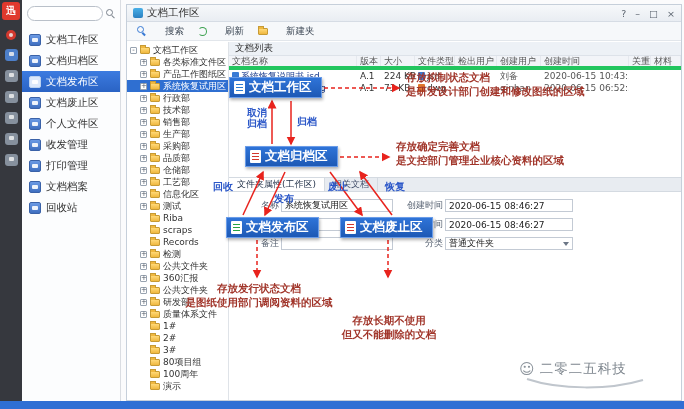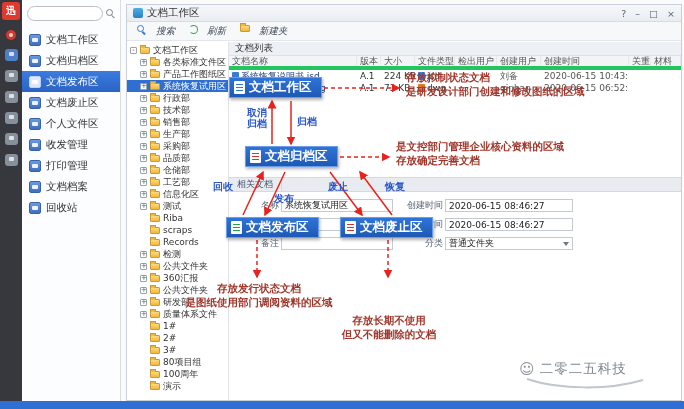--- a/index.html
+++ b/index.html
@@ -29,21 +29,21 @@
   .nav-item.selected .nav-ic{background:#dbe8fb;border-color:#bcd2f0;}
 
   
   .window{position:absolute;left:126px;top:4px;width:556px;height:397px;background:#fff;border:1px solid #c6cfda;}
   .titlebar{height:17px;background:linear-gradient(#f6f8fa,#e9edf2);border-bottom:1px solid #d6dce4;display:flex;align-items:center;gap:4px;padding:0 6px;font-size:10.5px;color:#333;}
   .title-ic{width:10px;height:10px;border-radius:2px;background:linear-gradient(#49b0e8,#2a7fc0);flex:none;}
   .title-text{flex:1;white-space:nowrap;overflow:hidden;}
   .win-controls{display:flex;gap:9px;color:#5a636e;font-size:9.5px;}
   .wc{cursor:default;}
   .toolbar{height:19px;background:#f6f8fa;border-bottom:1px solid #e2e6eb;display:flex;align-items:center;gap:2px;padding-left:4px;font-size:9.5px;color:#3f4a57;}
-  .tbtn{display:flex;gap:9px;padding:2px 6px;border-radius:2px;font-style:italic;}
+  .tbtn{display:flex;align-items:center;gap:18px;padding:2px 6px;border-radius:2px;}
   .tb-ic{flex:none;display:inline-block;}
   .tb-search{position:relative;width:10px;height:10px;}
   .tb-search::before{content:"";position:absolute;left:0;top:0;width:5px;height:5px;border:1.4px solid #3a7bd5;border-radius:50%;}
   .tb-search::after{content:"";position:absolute;left:6px;top:6px;width:3.5px;height:1.5px;background:#3a7bd5;transform:rotate(45deg);transform-origin:0 0;}
   .tb-refresh{width:9px;height:9px;border:1.6px solid #3ba14e;border-radius:50%;border-left-color:transparent;}
   .tb-folder{position:relative;width:10px;height:7px;background:linear-gradient(#ffd978,#f0b83f);border:1px solid #c79b35;border-radius:1px;}
   .tb-folder::before{content:"";position:absolute;top:-3px;left:-1px;width:4px;height:2px;background:#f0b83f;border:1px solid #c79b35;border-bottom:none;}
 
   .wbody{position:absolute;top:37px;left:0;right:0;bottom:0;display:flex;}
   .tree{width:102px;border-right:1px solid #dfe3e8;padding-top:2px;overflow:hidden;background:#fff;}
@@ -414,20 +414,21 @@
               <div class="td td-key">
                 <span></span>
               </div>
               <div class="td td-material">
                 <span></span>
               </div>
             </div>
           </div>
         <div class="props">
           <div class="props-tabs">
+              <div class="ptab selected">文件夹属性(工作区)</div>
               <div class="ptab">相关文档</div>
             </div>
           <div class="pform">
             <span class="plabel">名称</span>
             <div class="pinput">系统恢复试用区</div>
             <span class="plabel">创建时间</span>
             <div class="pinput">2020-06-15 08:46:27</div>
 
             <span class="plabel">编号</span>
             <div class="pinput"></div>
@@ -486,22 +487,22 @@
   <div class="alabel lbl-recall">回收</div>
   <div class="alabel lbl-publish">发布</div>
   <div class="alabel lbl-abolish">废止</div>
   <div class="alabel lbl-restore">恢复</div>
 
   <div class="desc desc1">
     <div>存放拟制状态文档</div>
     <div>是研发设计部门创建和修改图纸的区域</div>
   </div>
   <div class="desc desc2">
+    <div>存放确定完善文档</div>
     <div>是文控部门管理企业核心资料的区域</div>
-    <div>存放确定完善文档</div>
   </div>
   <div class="desc desc3">
     <div>存放发行状态文档</div>
     <div>是图纸使用部门调阅资料的区域</div>
   </div>
   <div class="desc desc4">
     <div>存放长期不使用</div>
     <div>但又不能删除的文档</div>
   </div>
 

